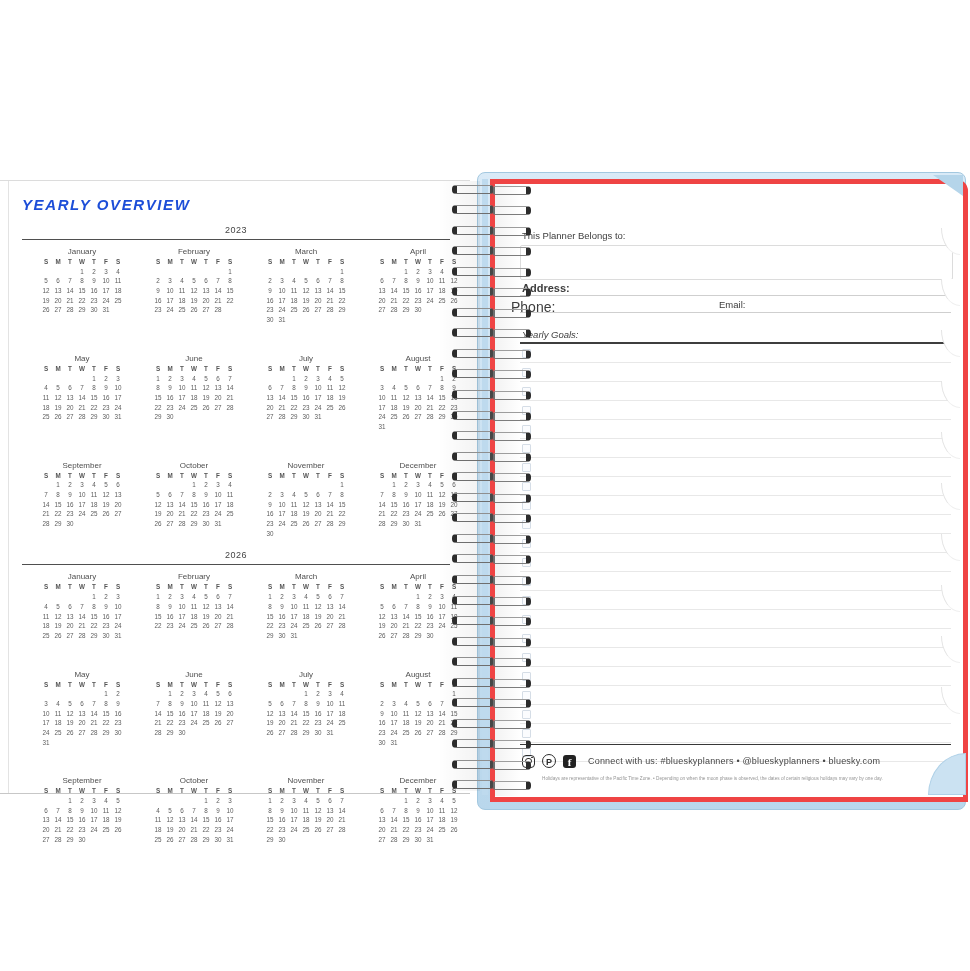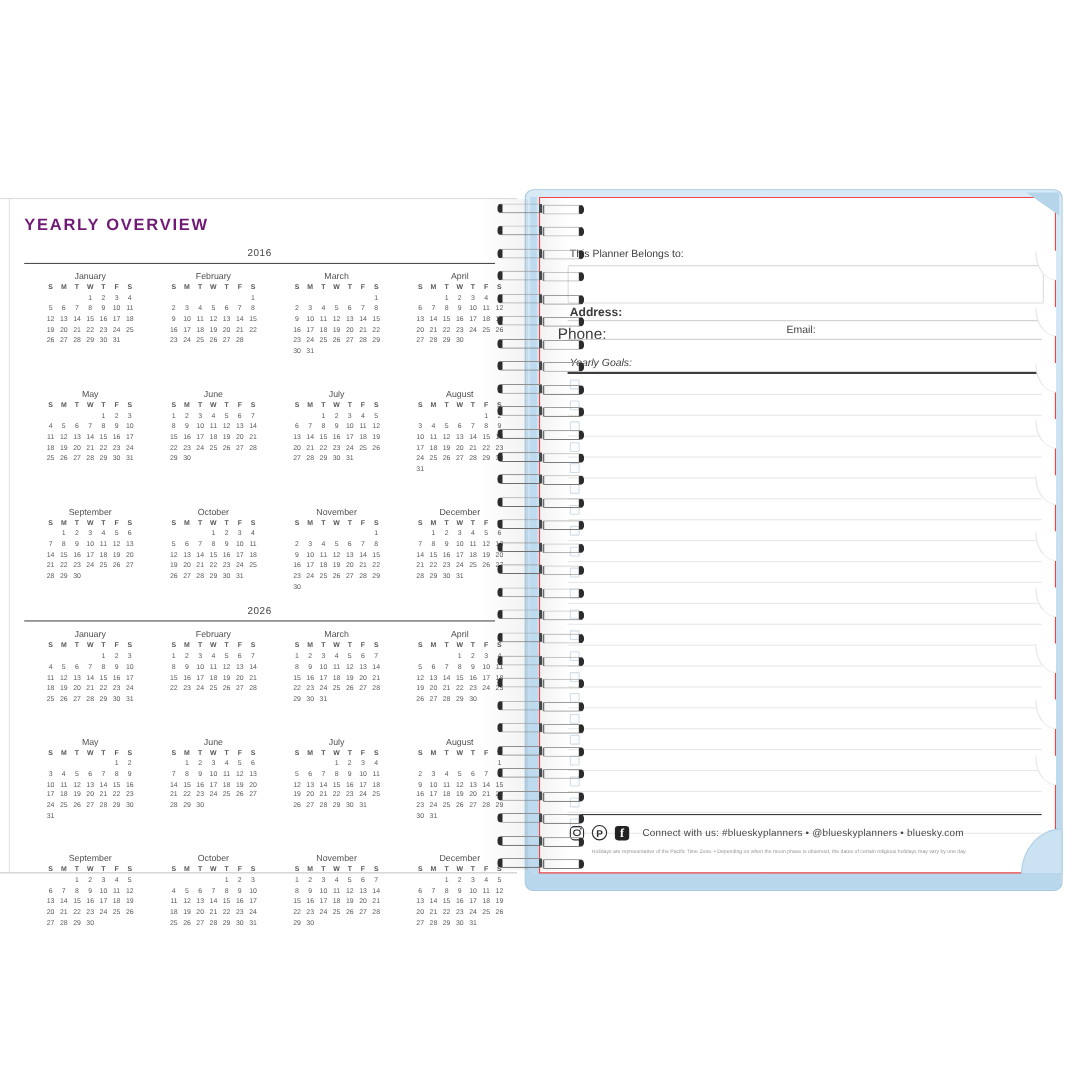--- a/index.html
+++ b/index.html
@@ -9,21 +9,21 @@
   }
 
   
   .left-page {
     position:absolute; left:0; top:180px; width:470px; height:612px;
     background:#fff; border-top:1px solid #dcdcdc; border-bottom:1px solid #c7c7c7;
     z-index:2;
   }
   .left-edge-line { position:absolute; left:8px; top:0; bottom:0; width:1px; background:#e3e3e3; }
   .page-title {
-    margin:15px 0 0 22px; font-size:15px; font-weight:bold; letter-spacing:1.6px; color:#701a75;
+    margin:15px 0 0 22px; font-size:15px; font-weight:bold; letter-spacing:1.6px; color:#1d4ed8;font-style:italic;
   }
   .year-section { margin-top:12px; }
   .year-label { width:428px; margin-left:22px; text-align:center; font-size:9px; color:#454545; letter-spacing:0.5px; }
   .year-rule { width:428px; margin:4px 0 0 22px; border-top:1.5px solid #4f4f4f; }
   .months-grid {
     margin:6px 0 0 40px; display:grid; grid-template-columns:repeat(4,84px);
     column-gap:18px; row-gap:6px;gap:28px;
   }
   .month-name { text-align:center; font-size:8px; color:#4f4f4f; height:11px; line-height:11px; }
   .day-grid { display:grid; grid-template-columns:repeat(7,12px); grid-auto-rows:9.7px; }
@@ -41,21 +41,21 @@
   }
   .spine-strip { position:absolute; left:482px; top:179px; width:6px; height:616px; background:#bedaee; z-index:3; }
   .spine-shadow-left { position:absolute; left:438px; top:181px; width:42px; height:610px;
     background:linear-gradient(to right, rgba(0,0,0,0), rgba(0,0,0,0.05)); z-index:3; }
   .spine-shadow-right { position:absolute; left:490px; top:180px; width:26px; height:612px;
     background:linear-gradient(to right, rgba(0,0,0,0.05), rgba(0,0,0,0)); z-index:3; }
 
   
   .right-page {
     position:absolute; left:490px; top:179px; width:468px; height:613px; background:#fff;
-    border:1px solid #ef4444; border-top-right-radius:12px; z-index:2;
+    border:5px solid #ef4444; border-top-right-radius:12px; z-index:2;
   }
   .belongs-label { position:absolute; left:27px; top:46px; font-size:9.5px; color:#3d3d3d; }
   .belongs-box { position:absolute; left:25px; top:61px; width:431px; height:33px; border:1px solid #dcdcdc; border-radius:2px; background:#fff; }
   .address-label { position:absolute; left:27px; top:98px; font-size:11px; color:#3d3d3d;font-weight:bold; }
   .address-line { position:absolute; left:25px; top:111px; width:431px; border-top:1px solid #cfcfcf; }
   .phone-label { position:absolute; left:16px; top:115px; font-size:14px; color:#3d3d3d; }
   .email-label { position:absolute; left:224px; top:115px; font-size:9.5px; color:#3d3d3d; }
   .contact-line { position:absolute; left:25px; top:128px; width:431px; border-top:1px solid #cfcfcf; }
   .goals-label { position:absolute; left:27px; top:145px; font-size:9.5px; color:#3d3d3d;font-style:italic; }
   .goals-rule { position:absolute; left:25px; top:158px; width:431px; border-top:2px solid #3e3e3e; }
@@ -98,21 +98,21 @@
 <div class="stage">
 
   <div class="cover"></div>
   <div class="fold-corner"></div>
 
   <div class="left-page">
     <div class="left-edge-line"></div>
     <div class="page-title">YEARLY OVERVIEW</div>
     <div id="years">
         <div class="year-section">
-          <div class="year-label">2016</div>
+          <div class="year-label">2023</div>
           <div class="year-rule"></div>
           <div class="months-grid">
             <div class="month">
               <div class="month-name">January</div>
               <div class="day-grid">
                 <span class="dow">S</span>
                 <span class="dow">M</span>
                 <span class="dow">T</span>
                 <span class="dow">W</span>
                 <span class="dow">T</span>

